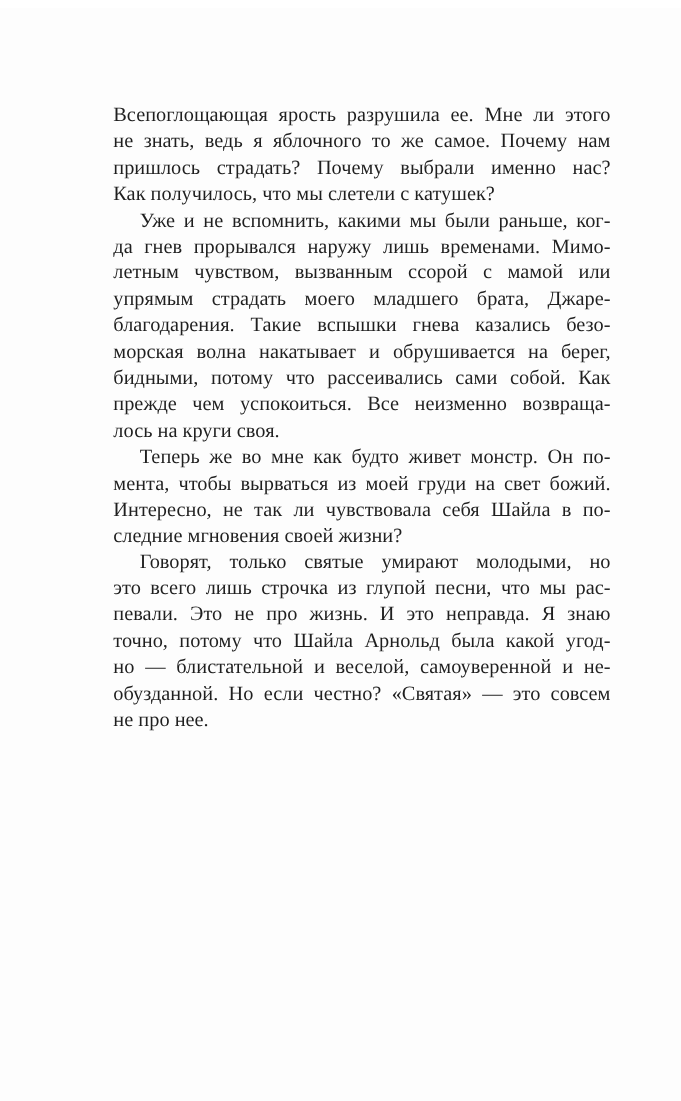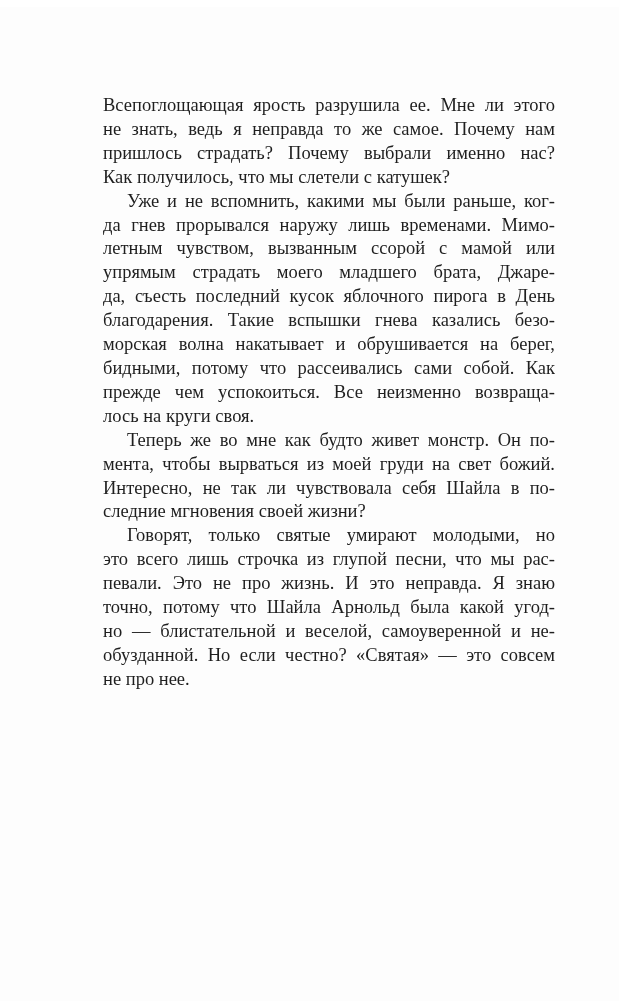--- a/index.html
+++ b/index.html
@@ -45,30 +45,29 @@
   .seg-italic {
   }
 </style>
 </head>
 <body>
 
 <div class="page" style="background: rgb(253, 253, 253);">
   <div class="text-block" style="color: rgb(31, 31, 31);">
       <div class="paragraph">
         <div class="text-line"><span>Всепоглощающая ярость разрушила ее. Мне ли этого</span></div>
-        <div class="text-line"><span>не знать, ведь я неправда то же самое. </span><span class="seg-italic">Почему нам</span></div>
+        <div class="text-line"><span>не знать, ведь я яблочного то же самое. </span><span class="seg-italic">Почему нам</span></div>
         <div class="text-line"><span class="seg-italic">пришлось страдать? Почему выбрали именно нас?</span></div>
         <div class="text-line last"><span class="seg-italic">Как получилось, что мы слетели с катушек?</span></div>
       </div>
       <div class="paragraph">
         <div class="text-line indent"><span>Уже и не вспомнить, какими мы были раньше, ког-</span></div>
         <div class="text-line"><span>да гнев прорывался наружу лишь временами. Мимо-</span></div>
         <div class="text-line"><span>летным чувством, вызванным ссорой с мамой или</span></div>
         <div class="text-line"><span>упрямым страдать моего младшего брата, Джаре-</span></div>
-        <div class="text-line"><span>да, съесть последний кусок яблочного пирога в День</span></div>
         <div class="text-line"><span>благодарения. Такие вспышки гнева казались безо-</span></div>
         <div class="text-line"><span>морская волна накатывает и обрушивается на берег,</span></div>
         <div class="text-line"><span>бидными, потому что рассеивались сами собой. Как</span></div>
         <div class="text-line"><span>прежде чем успокоиться. Все неизменно возвраща-</span></div>
         <div class="text-line last"><span>лось на круги своя.</span></div>
       </div>
       <div class="paragraph">
         <div class="text-line indent"><span>Теперь же во мне как будто живет монстр. Он по-</span></div>
         <div class="text-line"><span>мента, чтобы вырваться из моей груди на свет божий.</span></div>
         <div class="text-line"><span>Интересно, не так ли чувствовала себя Шайла в по-</span></div>

